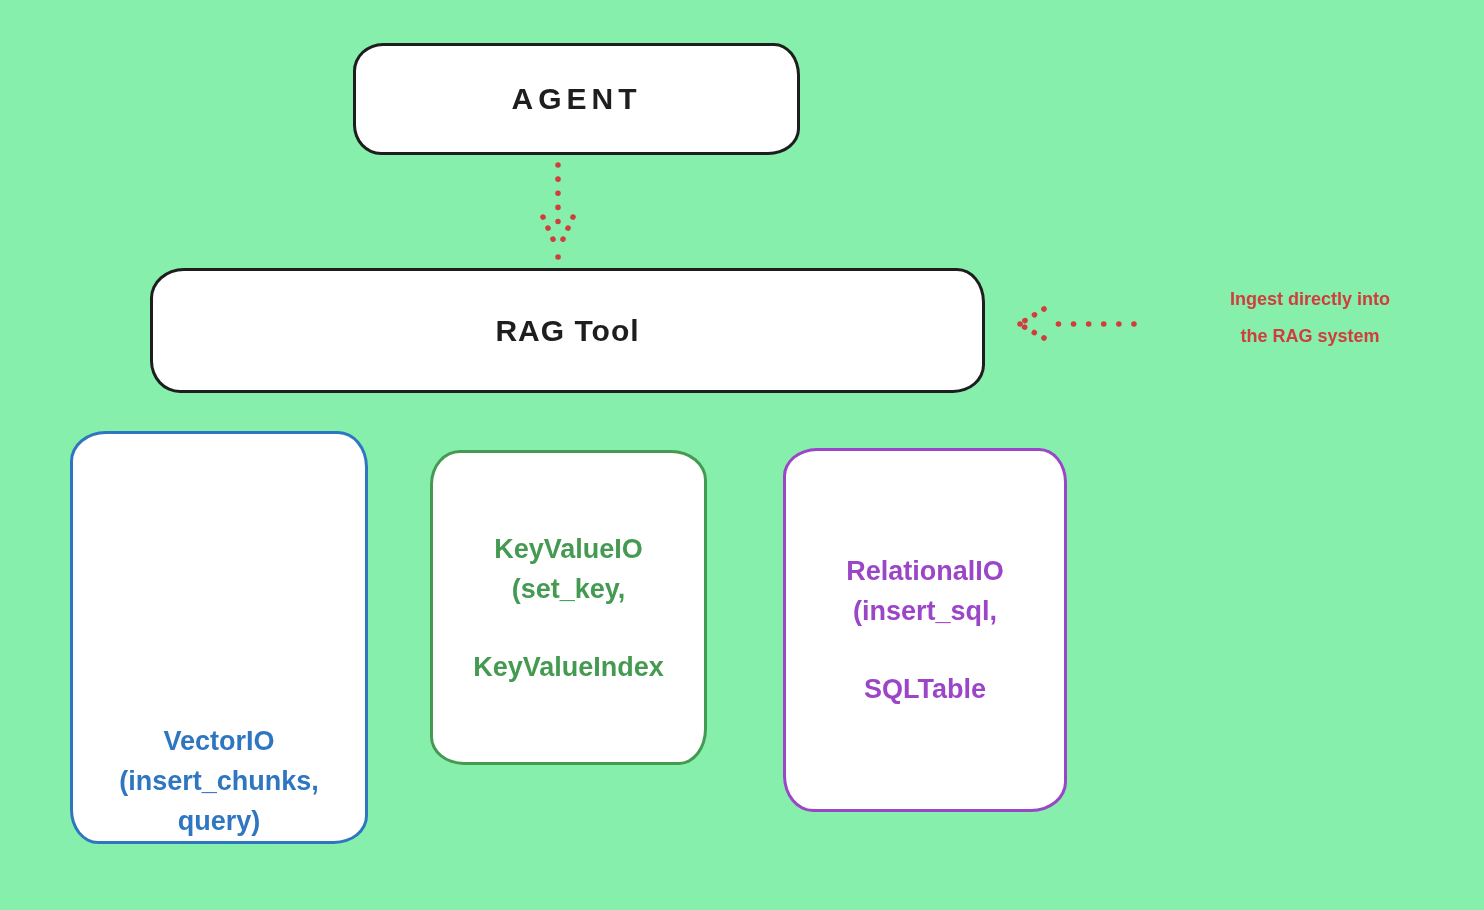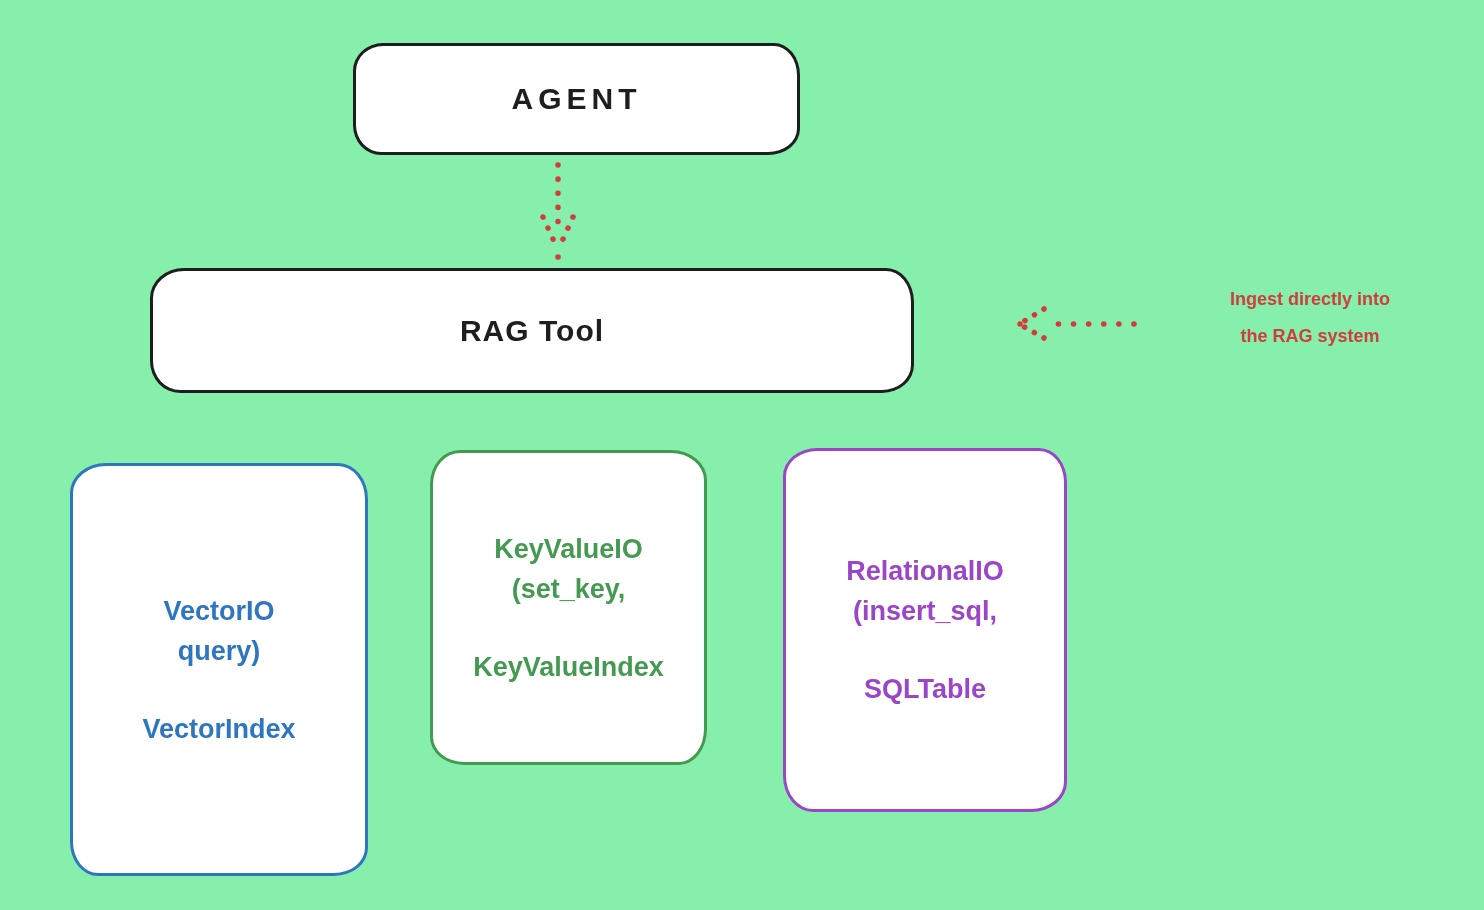--- a/index.html
+++ b/index.html
@@ -30,37 +30,38 @@
     color: #1e1e1e;
     font-size: 30px;
     font-weight: 600;
   }
   .agent-box {
     left: 353px; top: 43px; width: 447px; height: 112px;
     border-radius: 30px 26px 32px 28px / 28px 32px 26px 30px;
     letter-spacing: 5px;
   }
   .rag-box {
-    left: 150px; top: 268px; width: 764px; height: 125px;
+    left: 150px; top: 268px; width: 835px; height: 125px;
     border-radius: 34px 28px 32px 30px / 30px 34px 28px 32px;
     letter-spacing: 1px;
   }
   
   .backend-box {
     border-width: 3.5px;
     border-style: solid;
     flex-direction: column;
     font-size: 27px;
     font-weight: 600;
     line-height: 40px;
   }
   .vector-box {
-    left: 70px; top: 463px; width: 298px; height: 413px;
+    left: 70px; top: 431px; width: 298px; height: 413px;
     border-color: #2f76c0; color: #2f76c0;
     border-radius: 36px 30px 34px 28px / 30px 36px 28px 34px;
+    justify-content: flex-end;
   }
   .kv-box {
     left: 430px; top: 450px; width: 277px; height: 315px;
     border-color: #459a52; color: #459a52;
     border-radius: 30px 36px 28px 34px / 34px 30px 36px 28px;
   }
   .rel-box {
     left: 783px; top: 448px; width: 284px; height: 364px;
     border-color: #9b46c8; color: #9b46c8;
     border-radius: 34px 28px 36px 30px / 28px 34px 30px 36px;
@@ -114,22 +115,22 @@
     </g>
   </svg>
 
   <div class="annotation-text">
     <div>Ingest directly into</div>
     <div>the RAG system</div>
   </div>
 
   <div class="node backend-box vector-box">
     <div>VectorIO</div>
+    <div>(insert_chunks,</div>
     <div>query)</div>
-    <div class="backend-secondary">VectorIndex</div>
   </div>
 
   <div class="node backend-box kv-box">
     <div>KeyValueIO</div>
     <div>(set_key,</div>
     <div class="backend-secondary">KeyValueIndex</div>
   </div>
 
   <div class="node backend-box rel-box">
     <div>RelationalIO</div>

